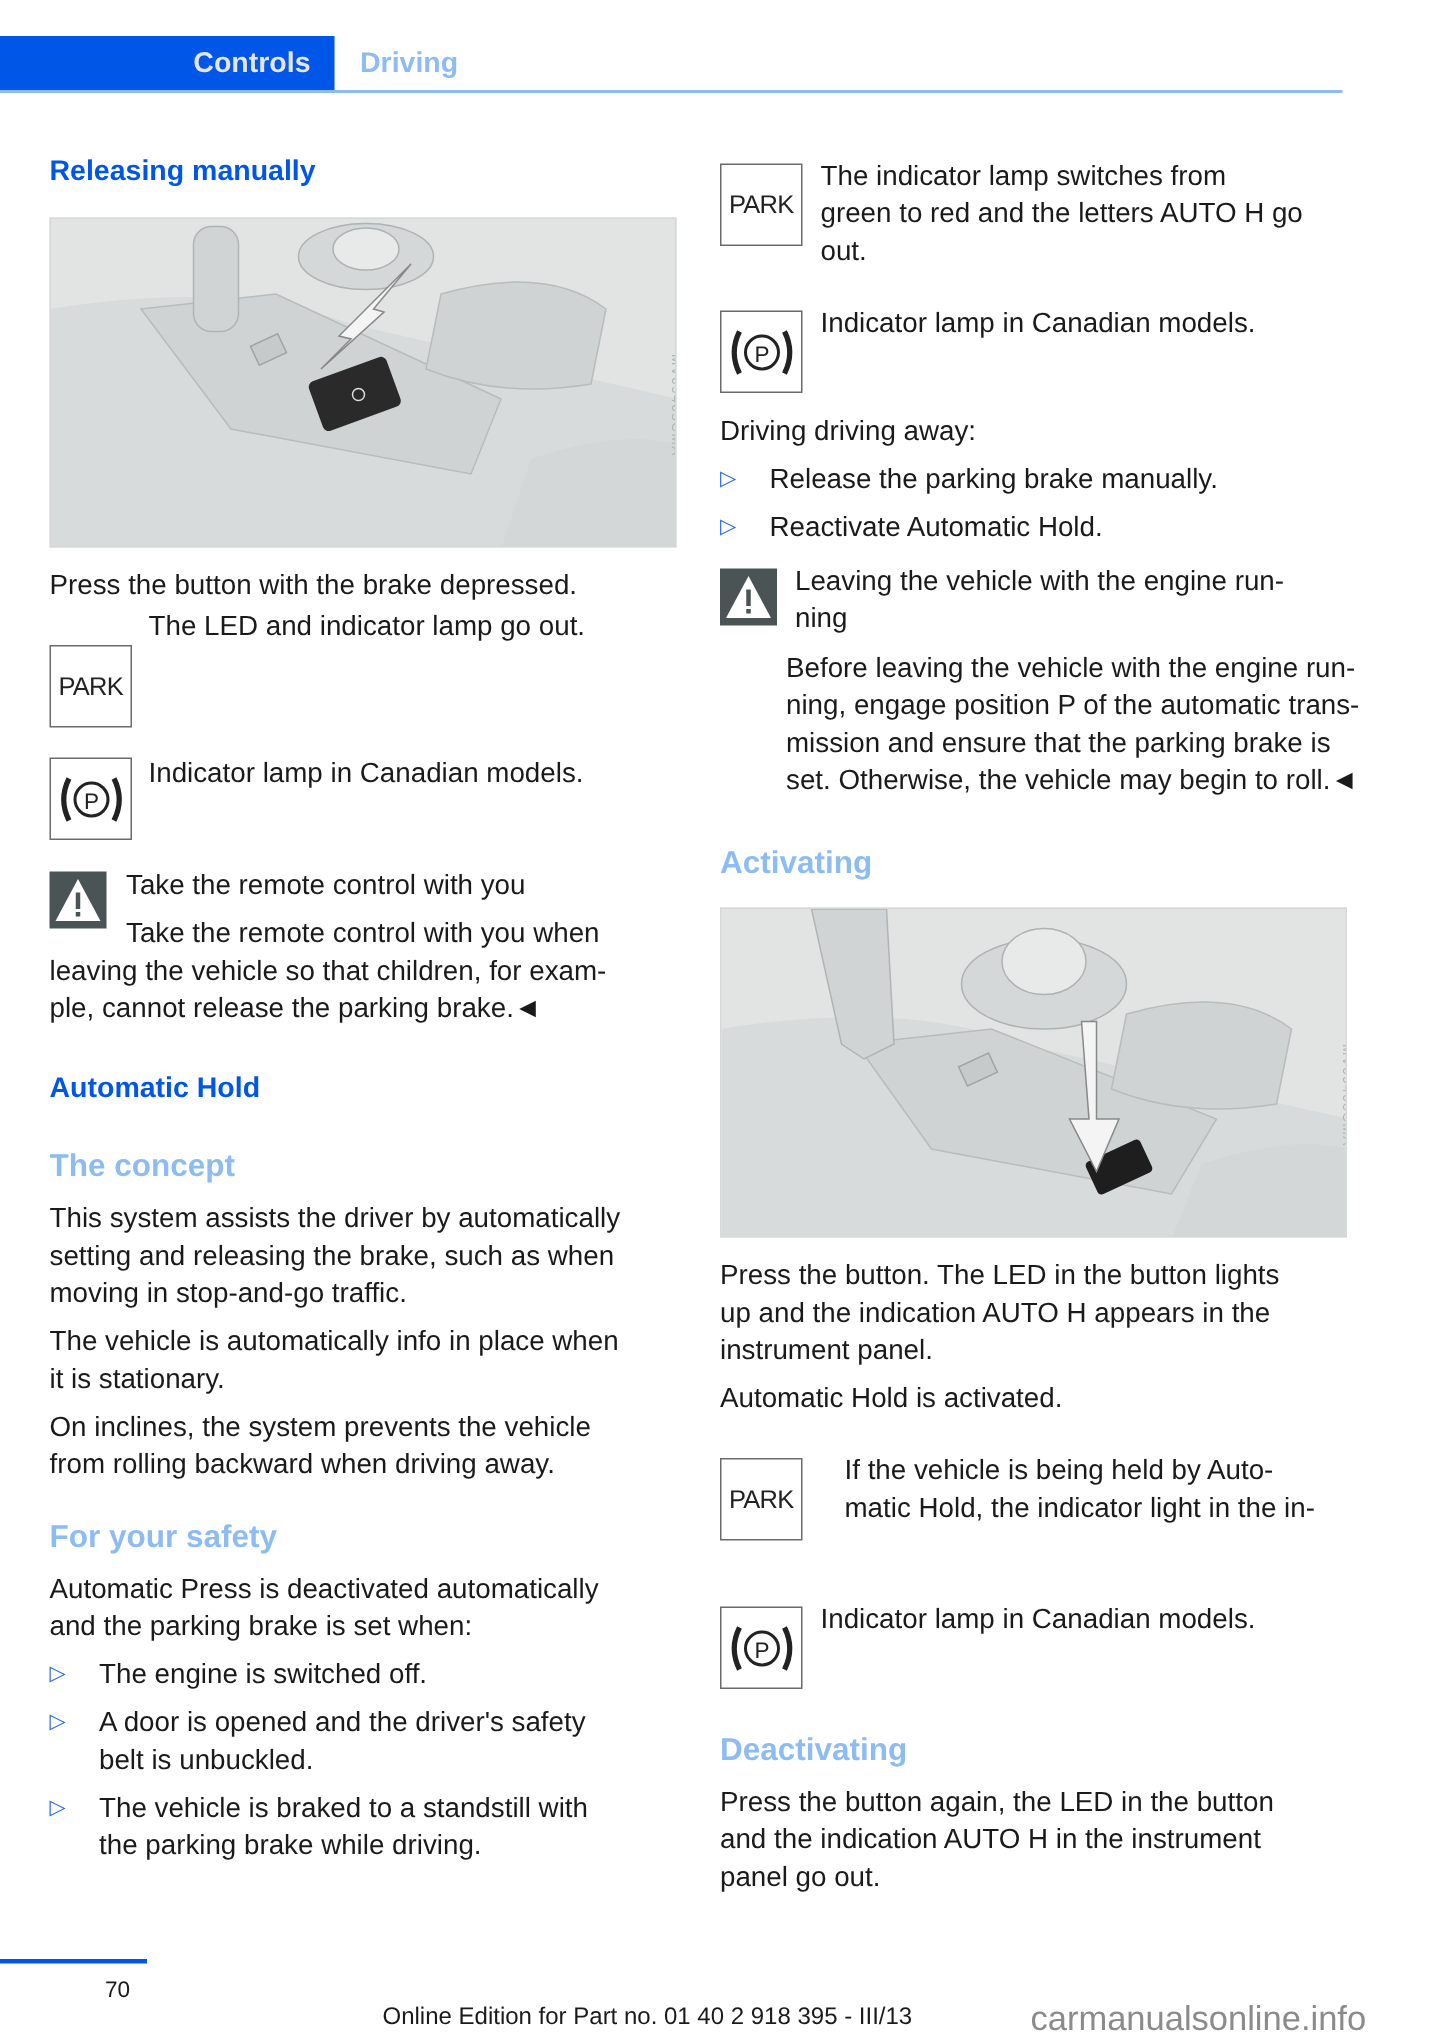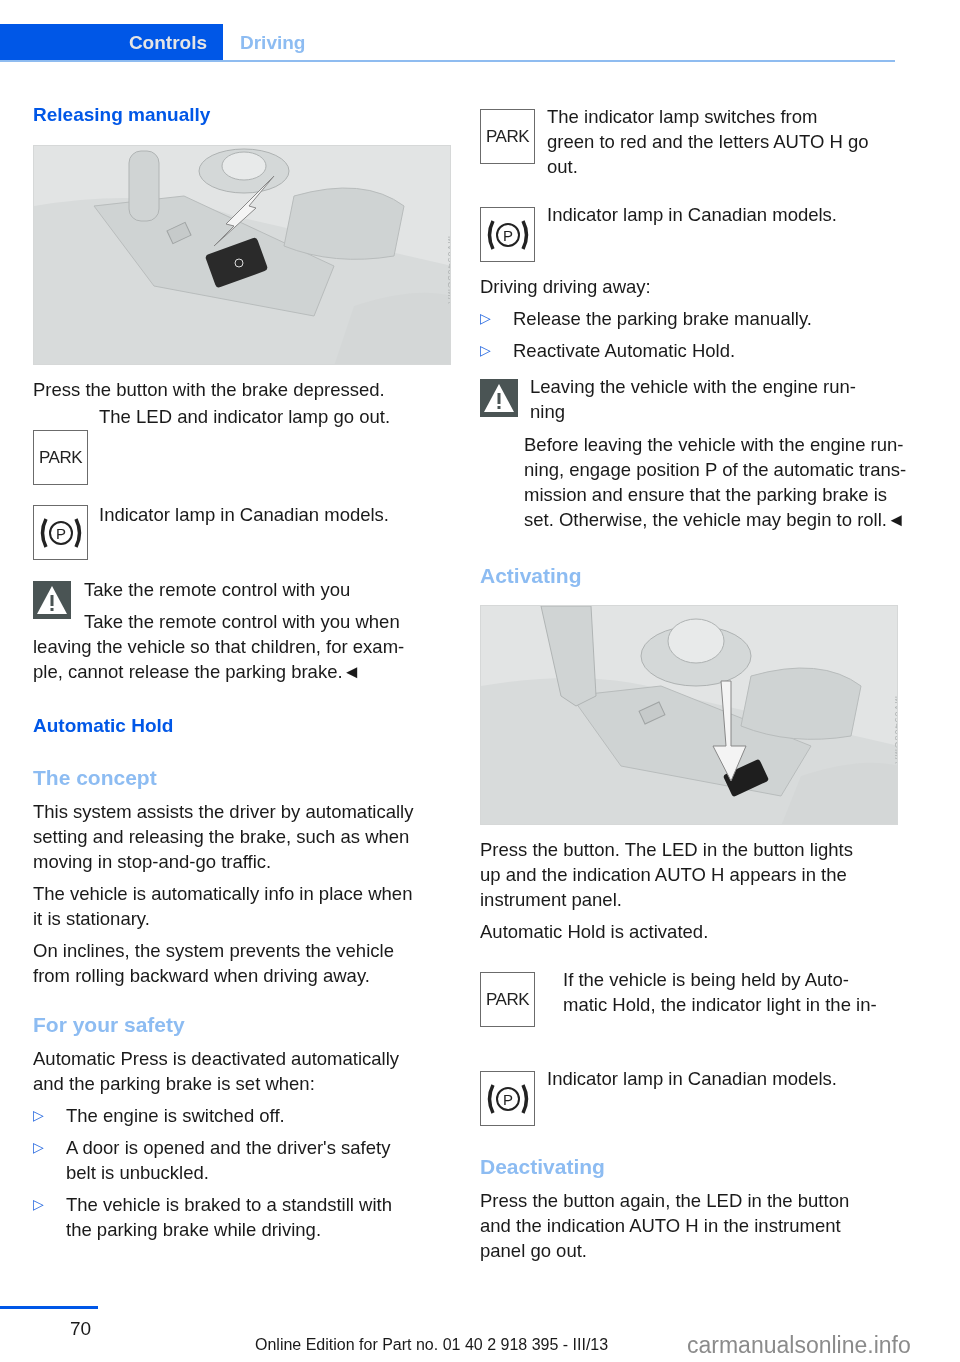--- a/index.html
+++ b/index.html
@@ -25,21 +25,21 @@
   .icon-box { position: absolute; width: 55px; height: 55px; border: 1.5px solid #6b6b6b; background: #fff;
     display: flex; align-items: center; justify-content: center; }
   .icon-box .park { font-size: 17px; color: #222; letter-spacing: -0.5px; }
 
   .warn-icon { position: absolute; width: 38px; height: 38px; background: #4a5454; }
 
   .bullet-row { position: absolute; display: flex; }
   .bullet { width: 33px; color: #2a6be0; font-size: 14px; line-height: 25px; }
 
   .footer-rule { position: absolute; left: 0; top: 1306px; width: 98px; height: 3px; background: #0057e7; }
-  .page-num { position: absolute; left: 70px; top: 1318px; font-size: 19px; color: #1a1a1a; }
+  .page-num { position: absolute; left: 70px; top: 1318px; font-size: 15px; color: #1a1a1a; }
   .footer-text { position: absolute; left: 255px; top: 1336px; font-size: 16px; color: #1a1a1a; }
   .watermark { position: absolute; left: 687px; top: 1332px; font-size: 23px; color: #8b8b8b; }
 </style>
 </head>
 <body>
 
 <div class="header">
   <div class="tab-active">Controls</div>
   <div class="tab-inactive">Driving</div>
   <div class="rule"></div>

